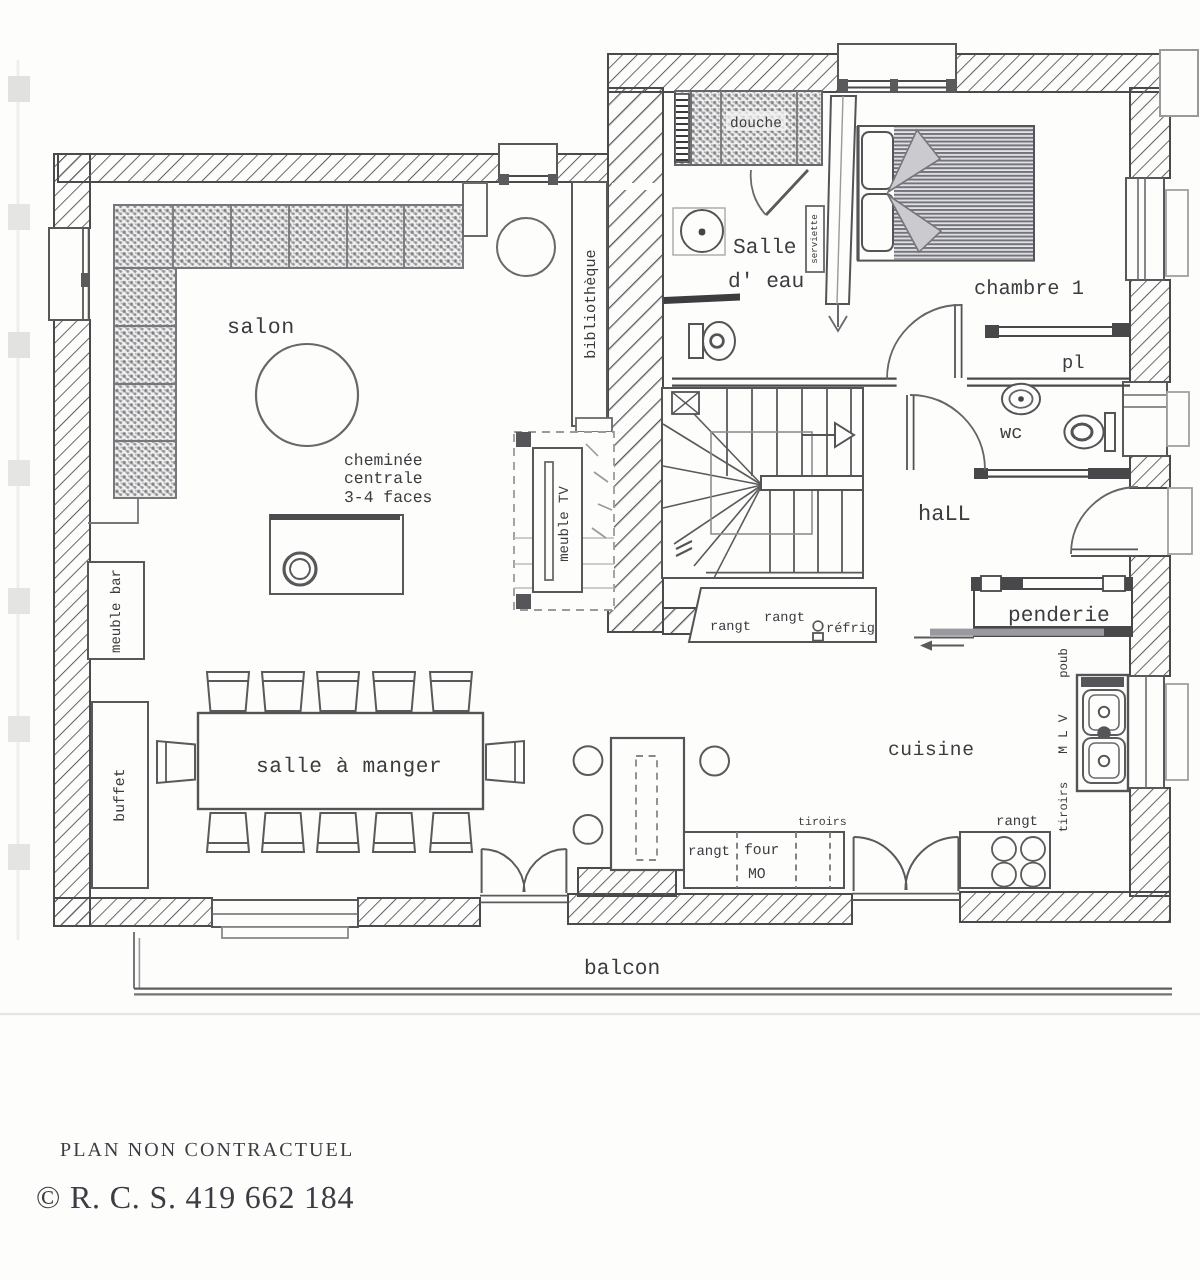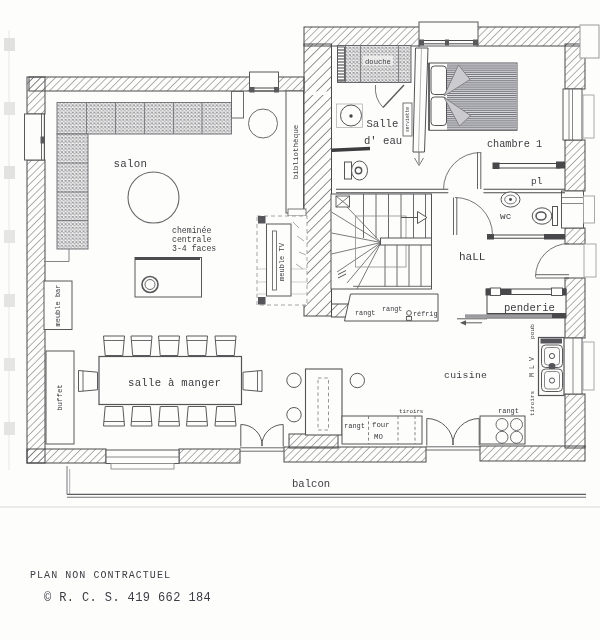--- a/index.html
+++ b/index.html
@@ -1,19 +1,19 @@
 <!DOCTYPE html>
 <html><head>
 <meta charset="utf-8">
 <style>
 html,body{margin:0;padding:0;background:#fdfdfc;}
 #page{position:relative;width:600px;height:640px;background:#fdfdfc;overflow:hidden;
 font-family:"Liberation Sans",sans-serif;}
 svg text{font-family:"Liberation Mono",monospace;fill:#3c3c40;}
-.ft{position:absolute;font-family:Liberation Mono, monospace;color:#3c3c44;}
+.ft{position:absolute;font-family:Liberation Serif, serif;color:#3c3c44;}
 </style>
 </head>
 <body>
 <div id="page">
 <svg width="600" height="640" viewBox="0 0 600 640">
 <defs>
 <pattern id="hw" width="5.2" height="5.2" patternUnits="userSpaceOnUse" patternTransform="rotate(45)">
 <line x1="0" y1="0" x2="0" y2="5.2" stroke="#636367" stroke-width="1"></line>
 </pattern>
 <pattern id="hc" width="7.2" height="7.2" patternUnits="userSpaceOnUse" patternTransform="rotate(45)">
@@ -576,14 +576,14 @@
 <line x1="69.7" y1="469" x2="69.7" y2="494.3" stroke="#9a9a9c" stroke-width="0.8"></line>
 <line x1="67" y1="494.3" x2="586" y2="494.3" stroke="#5e5e62" stroke-width="1.2"></line>
 <line x1="67" y1="497.2" x2="586" y2="497.2" stroke="#737377" stroke-width="1.1"></line>
 </g>
 
 <text x="292" y="487" font-size="10.6">balcon</text>
 </svg>
 
 <div class="ft" style="left:30px;top:570px;font-size:10px;letter-spacing:1.05px;">PLAN NON CONTRACTUEL</div>
 
-<div class="ft" style="left:44px;top:591px;font-size:12px;letter-spacing:0.4px;">© R. C. S. 419 662 184</div>
+<div class="ft" style="left:18px;top:591px;font-size:16px;letter-spacing:0.4px;">© R. C. S. 419 662 184</div>
 </div>
 
 </body></html>

